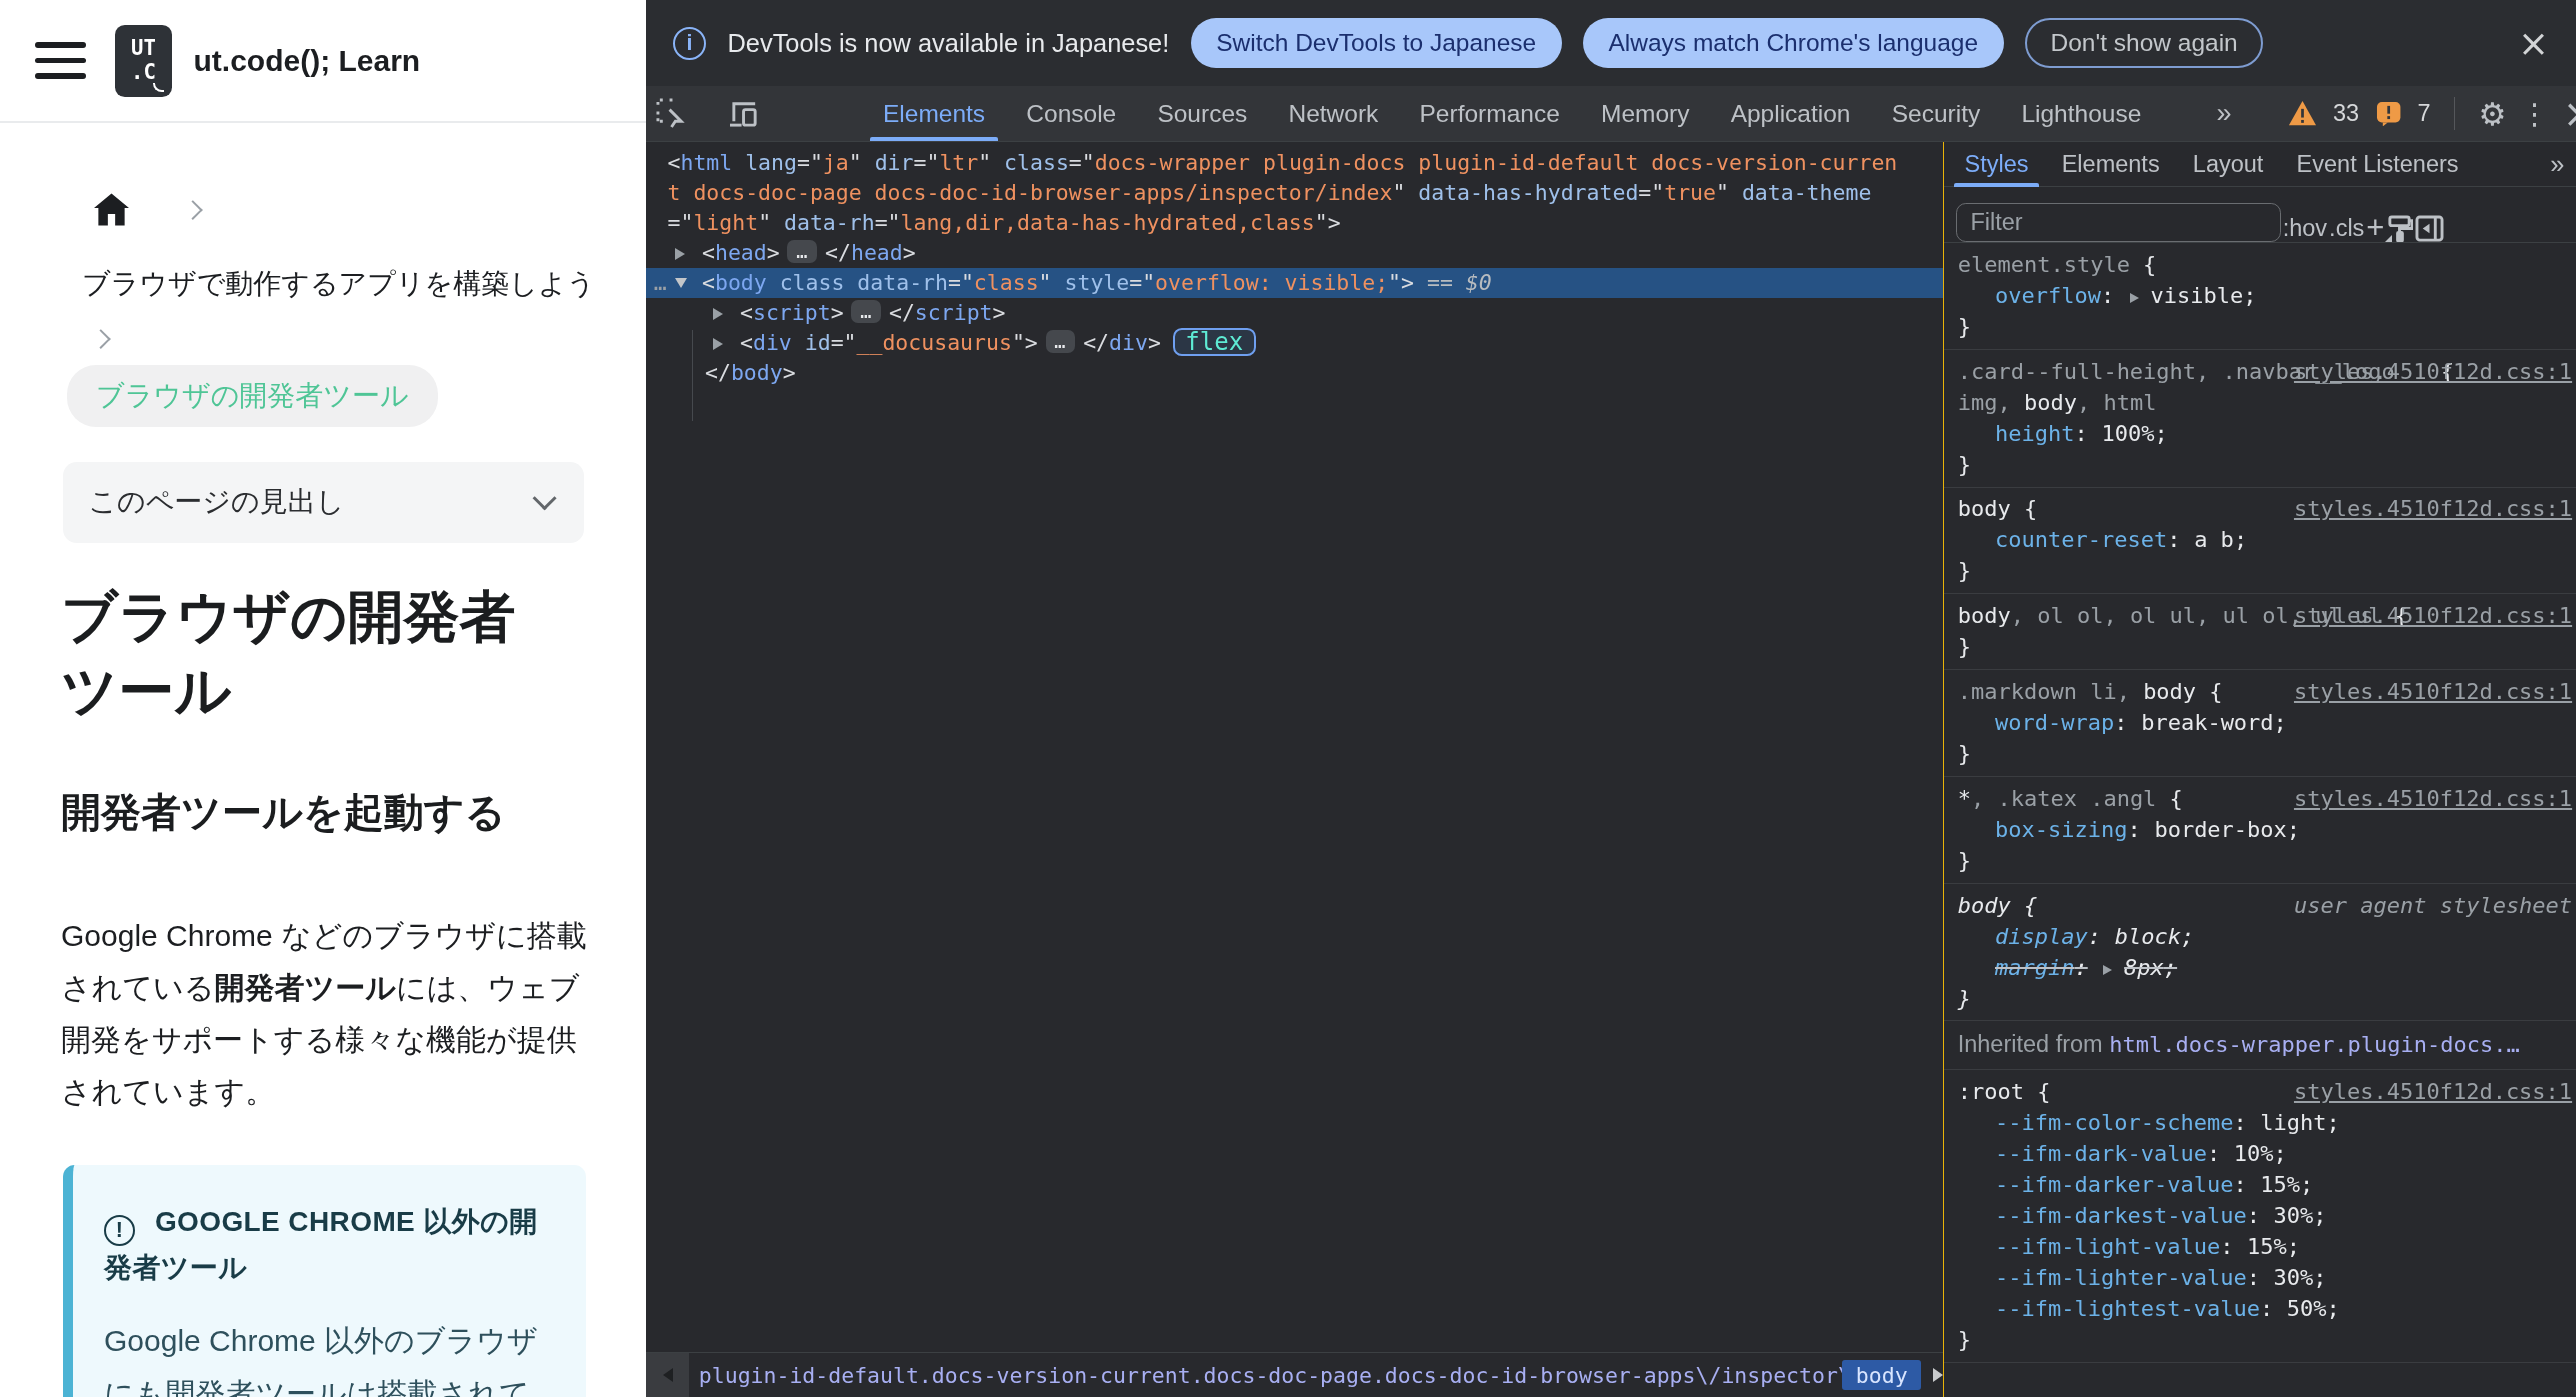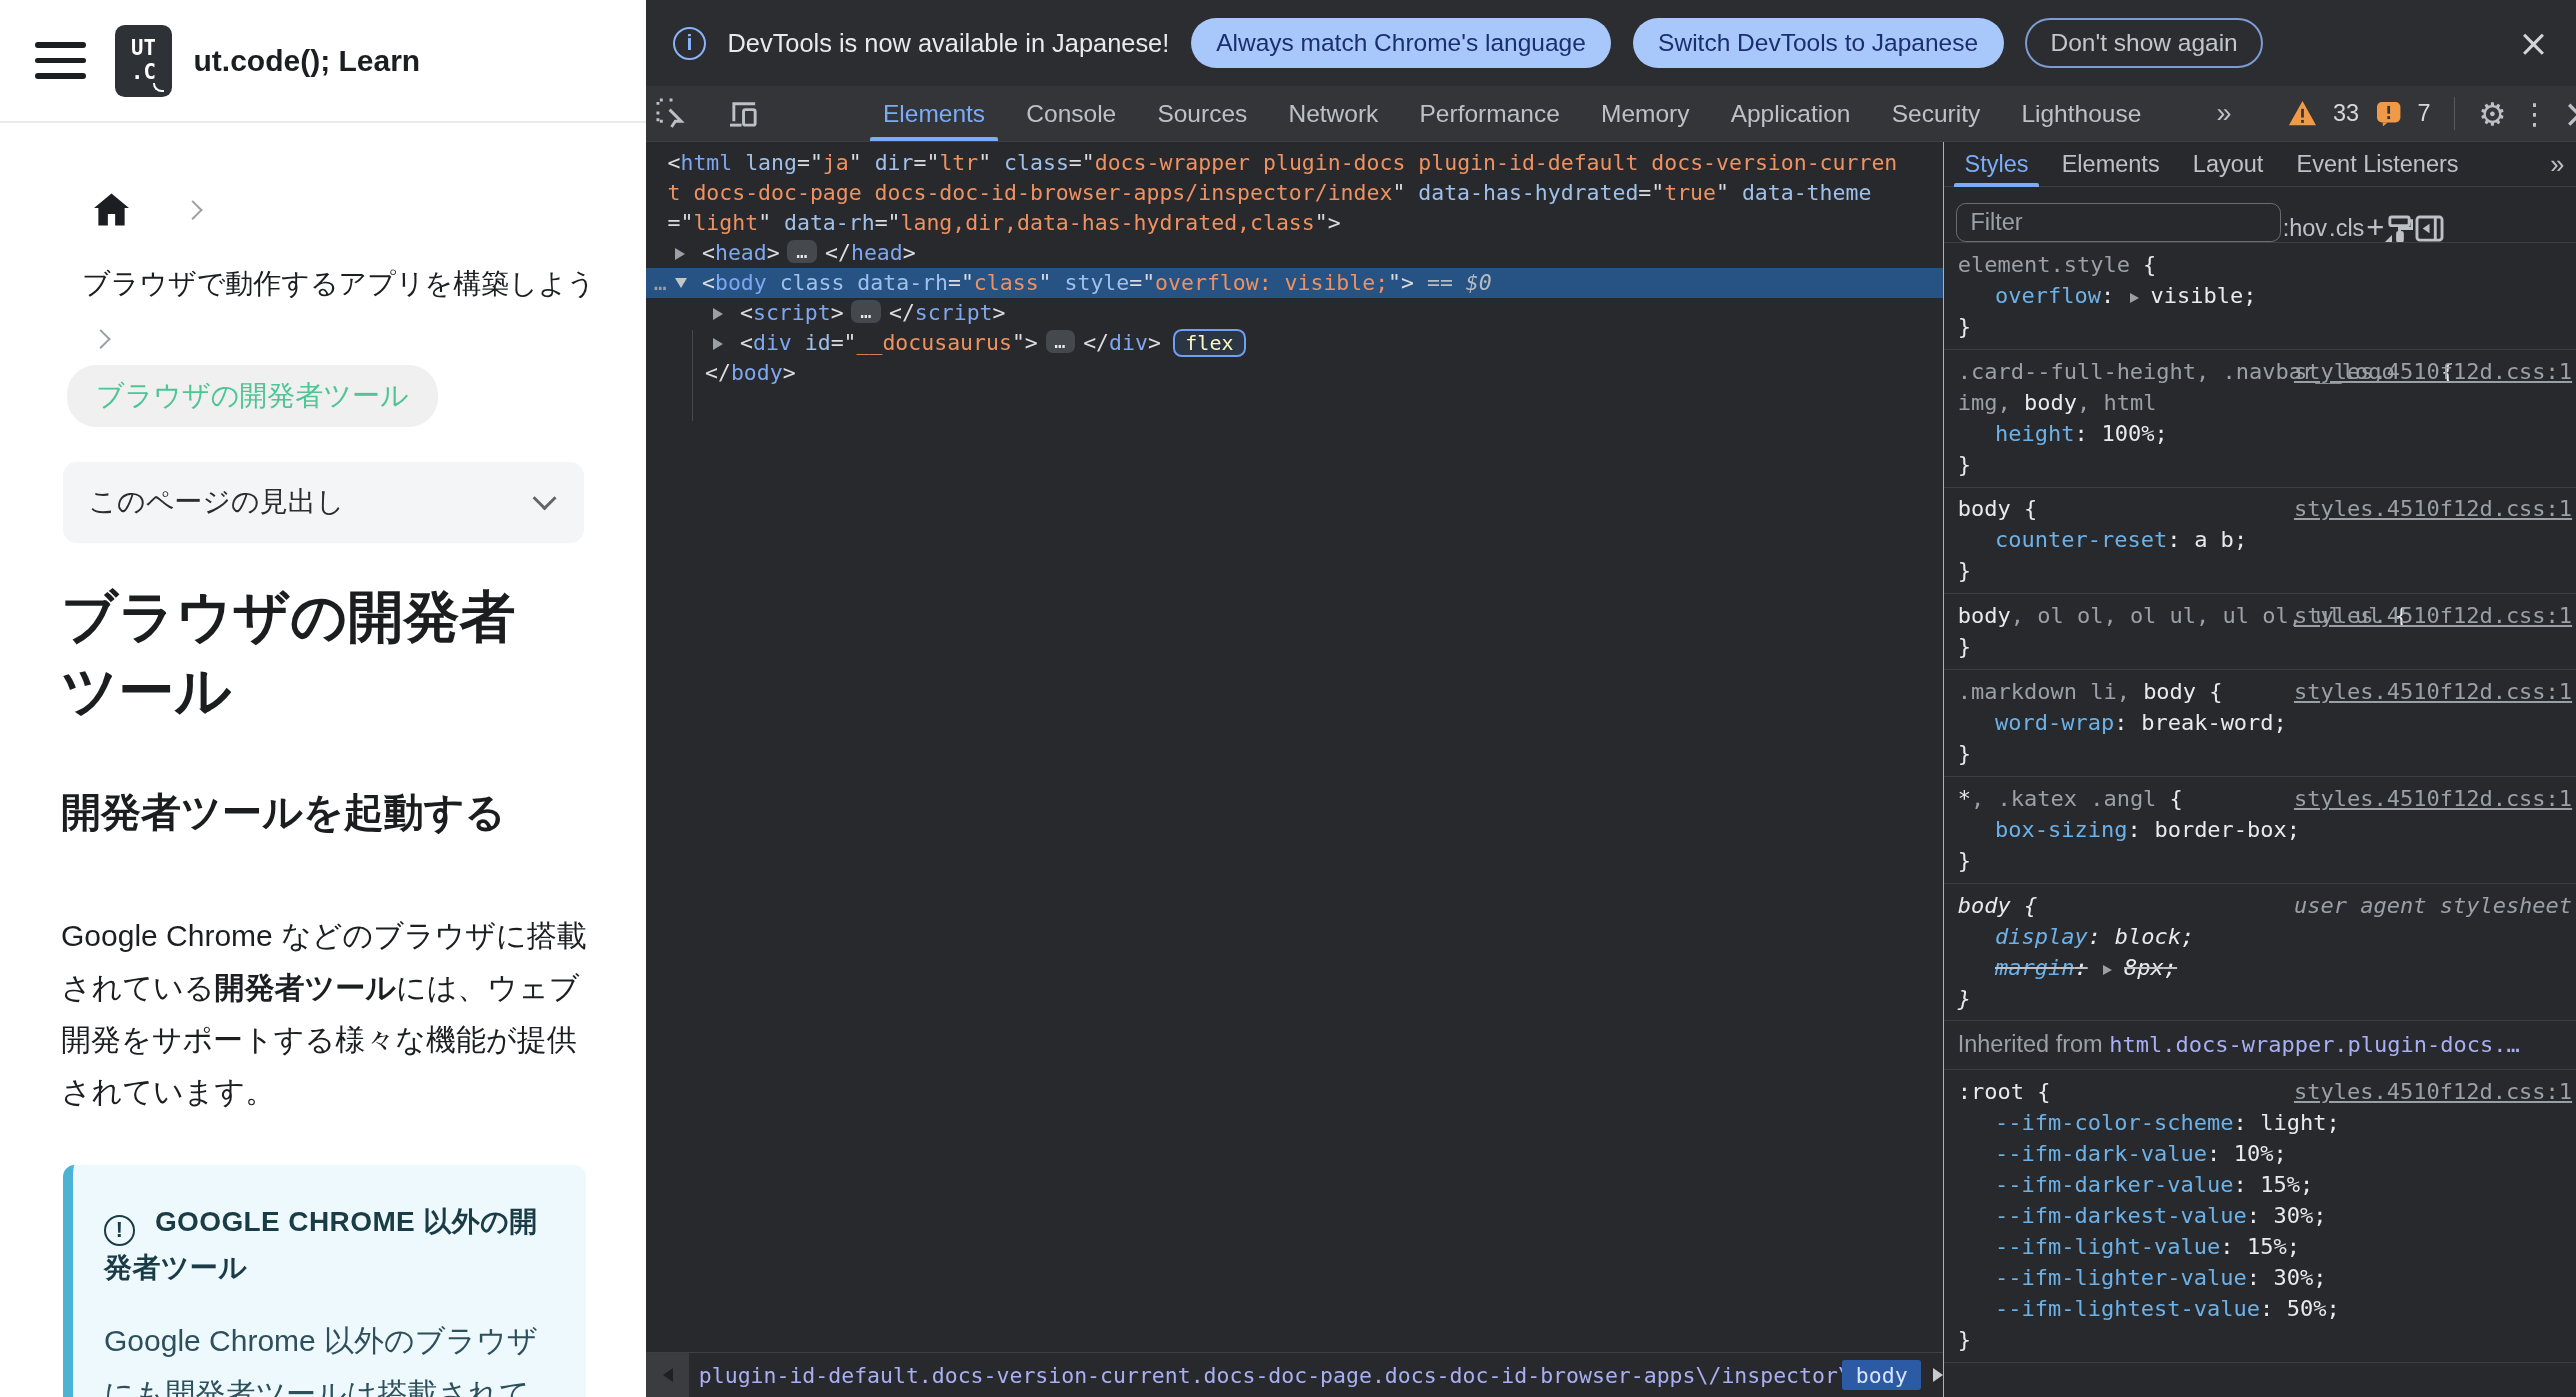--- a/index.html
+++ b/index.html
@@ -72,22 +72,22 @@
   .dom-row.wrap { max-width:1253px; word-break:break-all; }
   .dom-row.selected { background:#265284; }
   .row-dots { position:absolute; left:7.8px; top:0; color:#9aa0a6; letter-spacing:2px; }
   .tri { display:inline-block; width:27px; }
   .tri.r::before { content:""; display:inline-block; border-left:10.8px solid #9aa0a6; border-top:6.9px solid transparent; border-bottom:6.9px solid transparent; }
   .tri.d::before { content:""; display:inline-block; border-top:10.8px solid #c3c6c9; border-left:6.9px solid transparent; border-right:6.9px solid transparent; vertical-align:2px; }
   .tk-p { color:#dadce0; } .tk-g { color:#7da7f0; } .tk-a { color:#9fc0ea; }
   .tk-v { color:#ef9160; } .tk-d { color:#9aa0a6; } .tk-m { color:#b8bcc0; font-style:italic; }
   .dots-btn { display:inline-block; background:#45484d; color:#e8eaed; border-radius:6.9px; padding:0 8.8px;
     margin:0 7.8px; font-size:18.6px; line-height:23.5px; letter-spacing:1px; vertical-align:2px; cursor:pointer; }
-  .flex-badge { display:inline-block; border:2px solid #6f9ff0; background:#2b3645; color:#fef9c3;
-    border-radius:8.8px; padding:0 10.8px; margin-left:11.7px; font-size:20px; line-height:24.5px; cursor:pointer;text-align:right; }
+  .flex-badge { display:inline-block; border:2px solid #6f9ff0; background:#2b3645; color:#5eead4;
+    border-radius:8.8px; padding:0 10.8px; margin-left:11.7px; font-size:24px; line-height:24.5px; cursor:pointer;text-align:right; }
   .guide { position:absolute; left:46px; width:1px; background:#46494e; }
 
   
   .crumbbar { position:absolute; left:0; bottom:0; width:1297px; height:45px; background:#28292d;
     border-top:1px solid #3c4043; display:flex; align-items:center;
     font-family:"DejaVu Sans Mono","Liberation Mono",monospace; font-size:21.5px; }
   .crumb-scroll { width:43px; height:100%; background:#3a3c40; display:flex; align-items:center; justify-content:center; cursor:pointer; flex:none; }
   .arr-l { border-right:10.8px solid #1e2022; border-top:7.8px solid transparent; border-bottom:7.8px solid transparent; }
   .arr-r { border-left:10.8px solid #c8cacc; border-top:7.8px solid transparent; border-bottom:7.8px solid transparent; margin-left:11.7px; }
   .crumb-path { color:#a8aff2; white-space:nowrap; overflow:hidden; padding:0 3.9px 0 9.8px; cursor:pointer; }
@@ -174,22 +174,22 @@
     </div>
     <div class="adm-body">Google Chrome 以外のブラウザにも開発者ツールは搭載されて</div>
   </div>
 </div>
 
 <div class="devtools">
 
   <div class="notif">
     <span class="info-icon">i</span>
     <span class="notif-msg">DevTools is now available in Japanese!</span>
+    <span class="pill-btn">Switch DevTools to Japanese</span>
     <span class="pill-btn">Always match Chrome's language</span>
-    <span class="pill-btn">Switch DevTools to Japanese</span>
     <span class="ghost-btn">Don't show again</span>
     <span class="notif-close">×</span>
   </div>
 
   <div class="tabbar">
     <span class="ticon">
       <svg width="31" height="31" viewBox="0 0 32 32" fill="none" stroke="#bdc1c6" stroke-width="3">
         <path d="M4 2 h4 M14 2 h4 M2 4 v4 M2 14 v4 M4 24 h4 M2 24 v-4" stroke-dasharray="3 3"></path>
         <path d="M14 12 L26 24 L20 24 L16 30" stroke="#bdc1c6" stroke-width="3" fill="none"></path>
       </svg>

